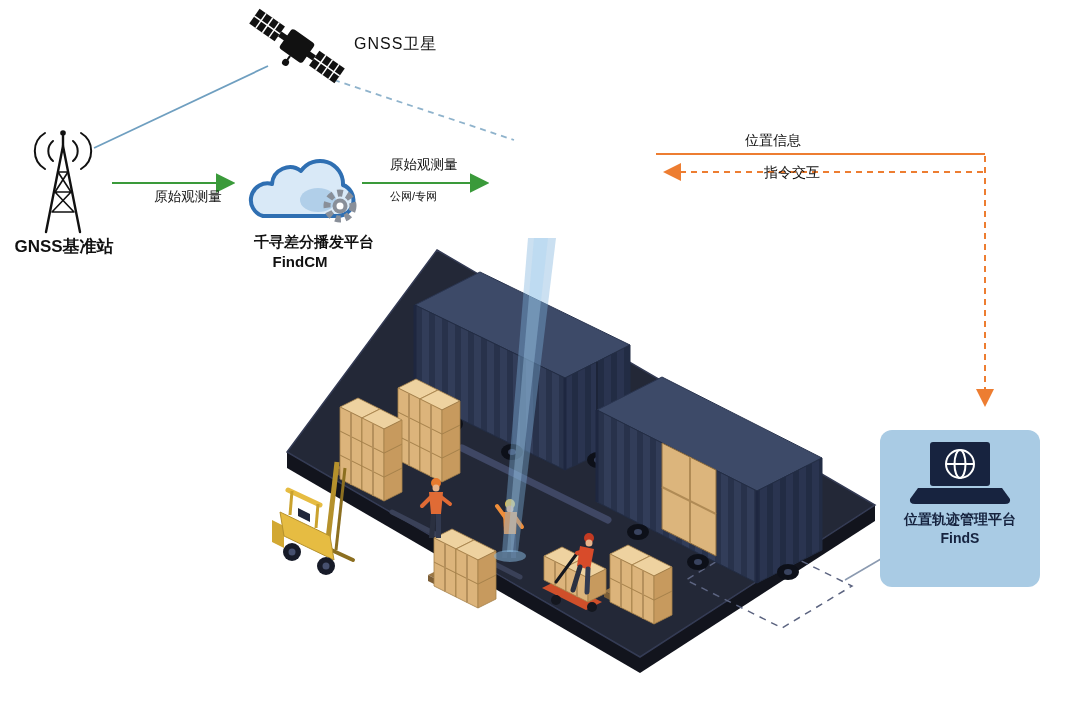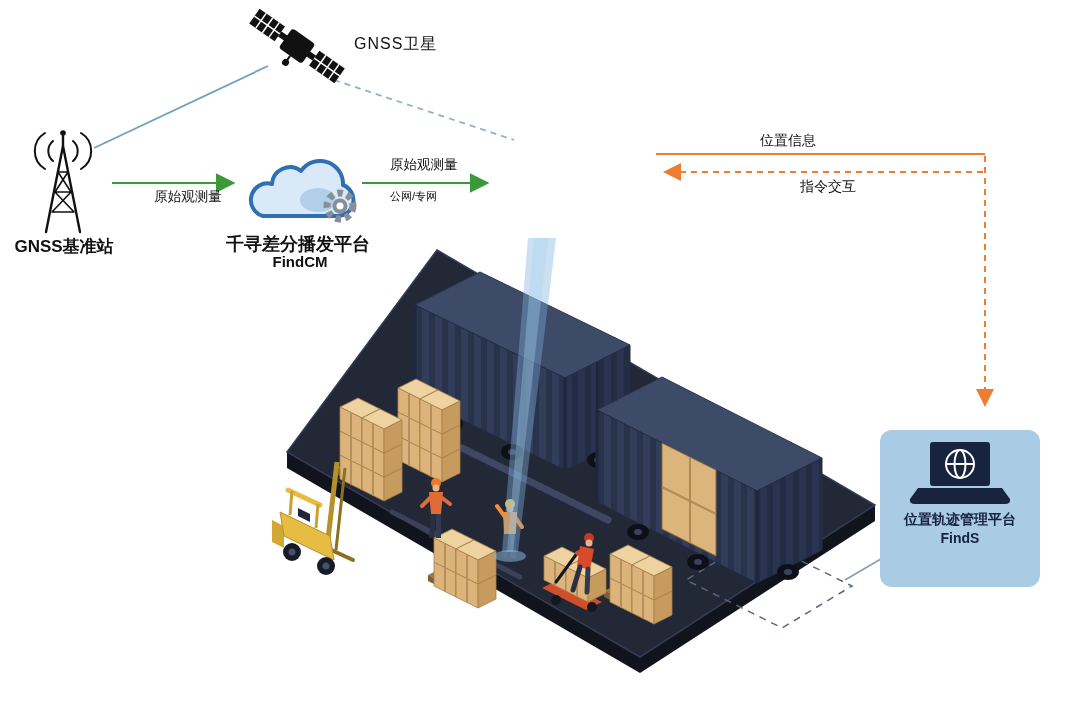--- a/index.html
+++ b/index.html
@@ -3,26 +3,26 @@
 <meta charset="utf-8">
 <style>
   html,body{margin:0;padding:0;background:#ffffff;}
   .stage{position:relative;width:1080px;height:701px;background:#ffffff;overflow:hidden;
          font-family:"Liberation Sans","DejaVu Sans",sans-serif;color:#111;}
   .stage svg.scene{position:absolute;left:0;top:0;}
   .lbl{position:absolute;font-size:14px;line-height:1.25;color:#111;white-space:nowrap;}
   .sat-lbl{left:354px;top:34px;font-size:16px;letter-spacing:1px;}
   .base-lbl{left:10px;top:236px;width:108px;text-align:center;font-size:17px;font-weight:600;}
   .flow1-lbl{left:140px;top:189px;width:96px;text-align:center;font-size:13.5px;}
-  .cloud-title{left:226px;top:233px;width:148px;text-align:left;font-size:18px;font-weight:700;}
+  .cloud-title{left:226px;top:233px;width:148px;text-align:right;font-size:15px;font-weight:700;}
   .cloud-sub{left:226px;top:253px;width:148px;text-align:center;font-size:15px;font-weight:700;}
   .flow2a-lbl{left:390px;top:157px;font-size:13.5px;}
   .flow2b-lbl{left:390px;top:190px;font-size:11px;}
-  .flow3-lbl{left:760px;top:132px;width:92px;font-size:14px;}
-  .flow4-lbl{left:764px;top:178px;width:92px;text-align:right;font-size:14px;}
+  .flow3-lbl{left:727px;top:132px;width:92px;text-align:center;font-size:14px;}
+  .flow4-lbl{left:764px;top:164px;width:92px;text-align:left;font-size:14px;}
   .bluebox{position:absolute;background:#a9cbe4;border-radius:12px;display:flex;
            flex-direction:column;align-items:center;color:#16233f;}
   .terminal-box{left:496px;top:139px;width:157px;height:100px;padding-top:6px;}
   .finds-box{left:880px;top:418px;width:160px;height:147px;padding-top:10px;margin-top:12px;}
   .boxline{font-size:13.5px;font-weight:700;line-height:1.35;color:#16233f;}
   .finds-box .boxline{font-size:14px;}
 </style>
 </head>
 <body>
 

